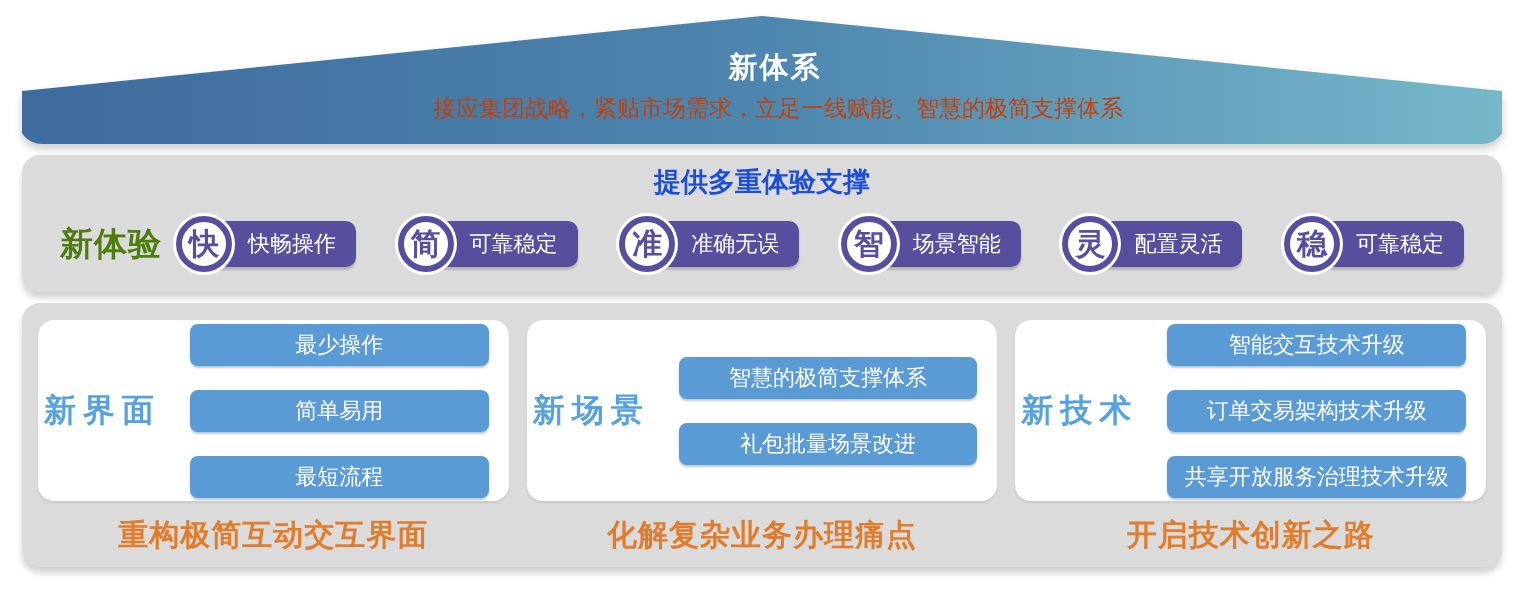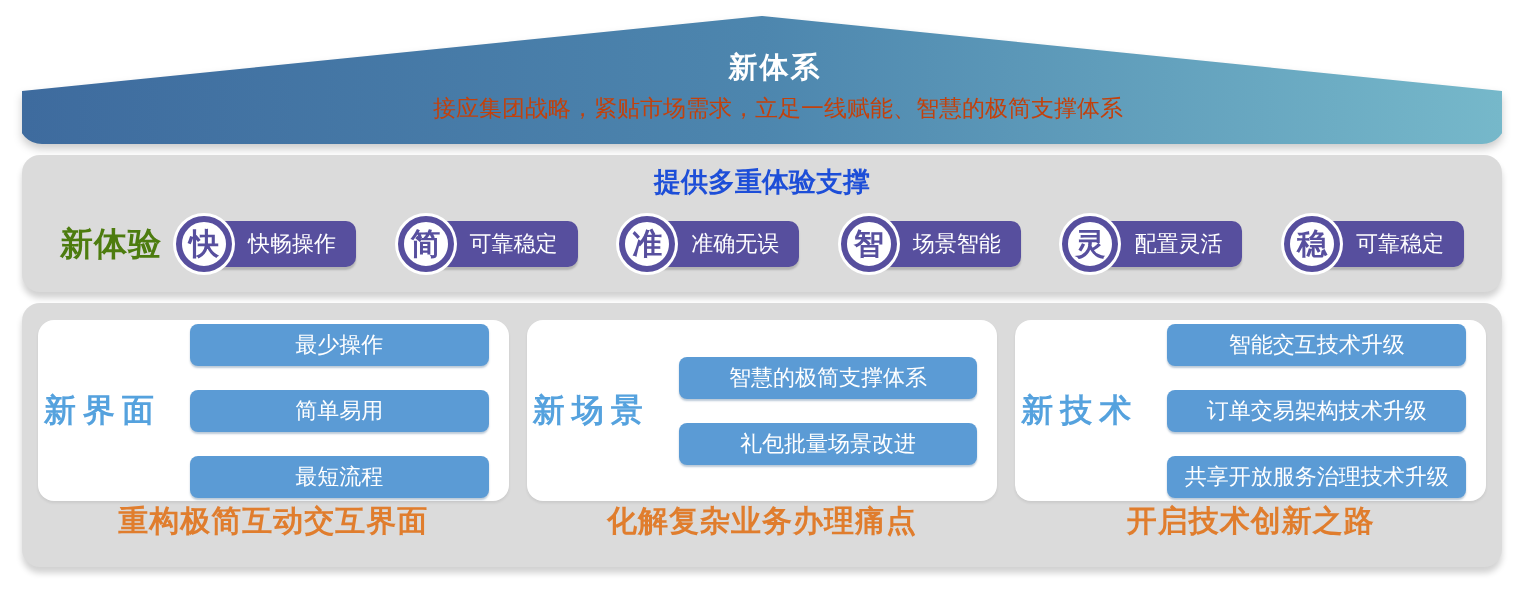--- a/index.html
+++ b/index.html
@@ -75,21 +75,21 @@
   .pillar-bars { flex: 1; display: flex; flex-direction: column; gap: 24px; }
   .pillar-bar {
     height: 42px; background: #5b9bd5; border-radius: 8px;
     color: #ffffff; font-size: 22px;
     display: flex; align-items: center; justify-content: center;
     white-space: nowrap;
     box-shadow: 0 2px 2px rgba(60,100,140,0.35);
   }
   .pillar-caption {
     text-align: center; color: #e07d2d; font-size: 30px; font-weight: bold;
-    margin-top: 0; letter-spacing: 1px;
+    margin-top: 14px; letter-spacing: 1px;
   }
 </style>
 </head>
 <body>
 
 <div class="stage">
 
   <div class="roof">
     <svg width="1480" height="140" viewBox="0 0 1480 140">
       <defs>

